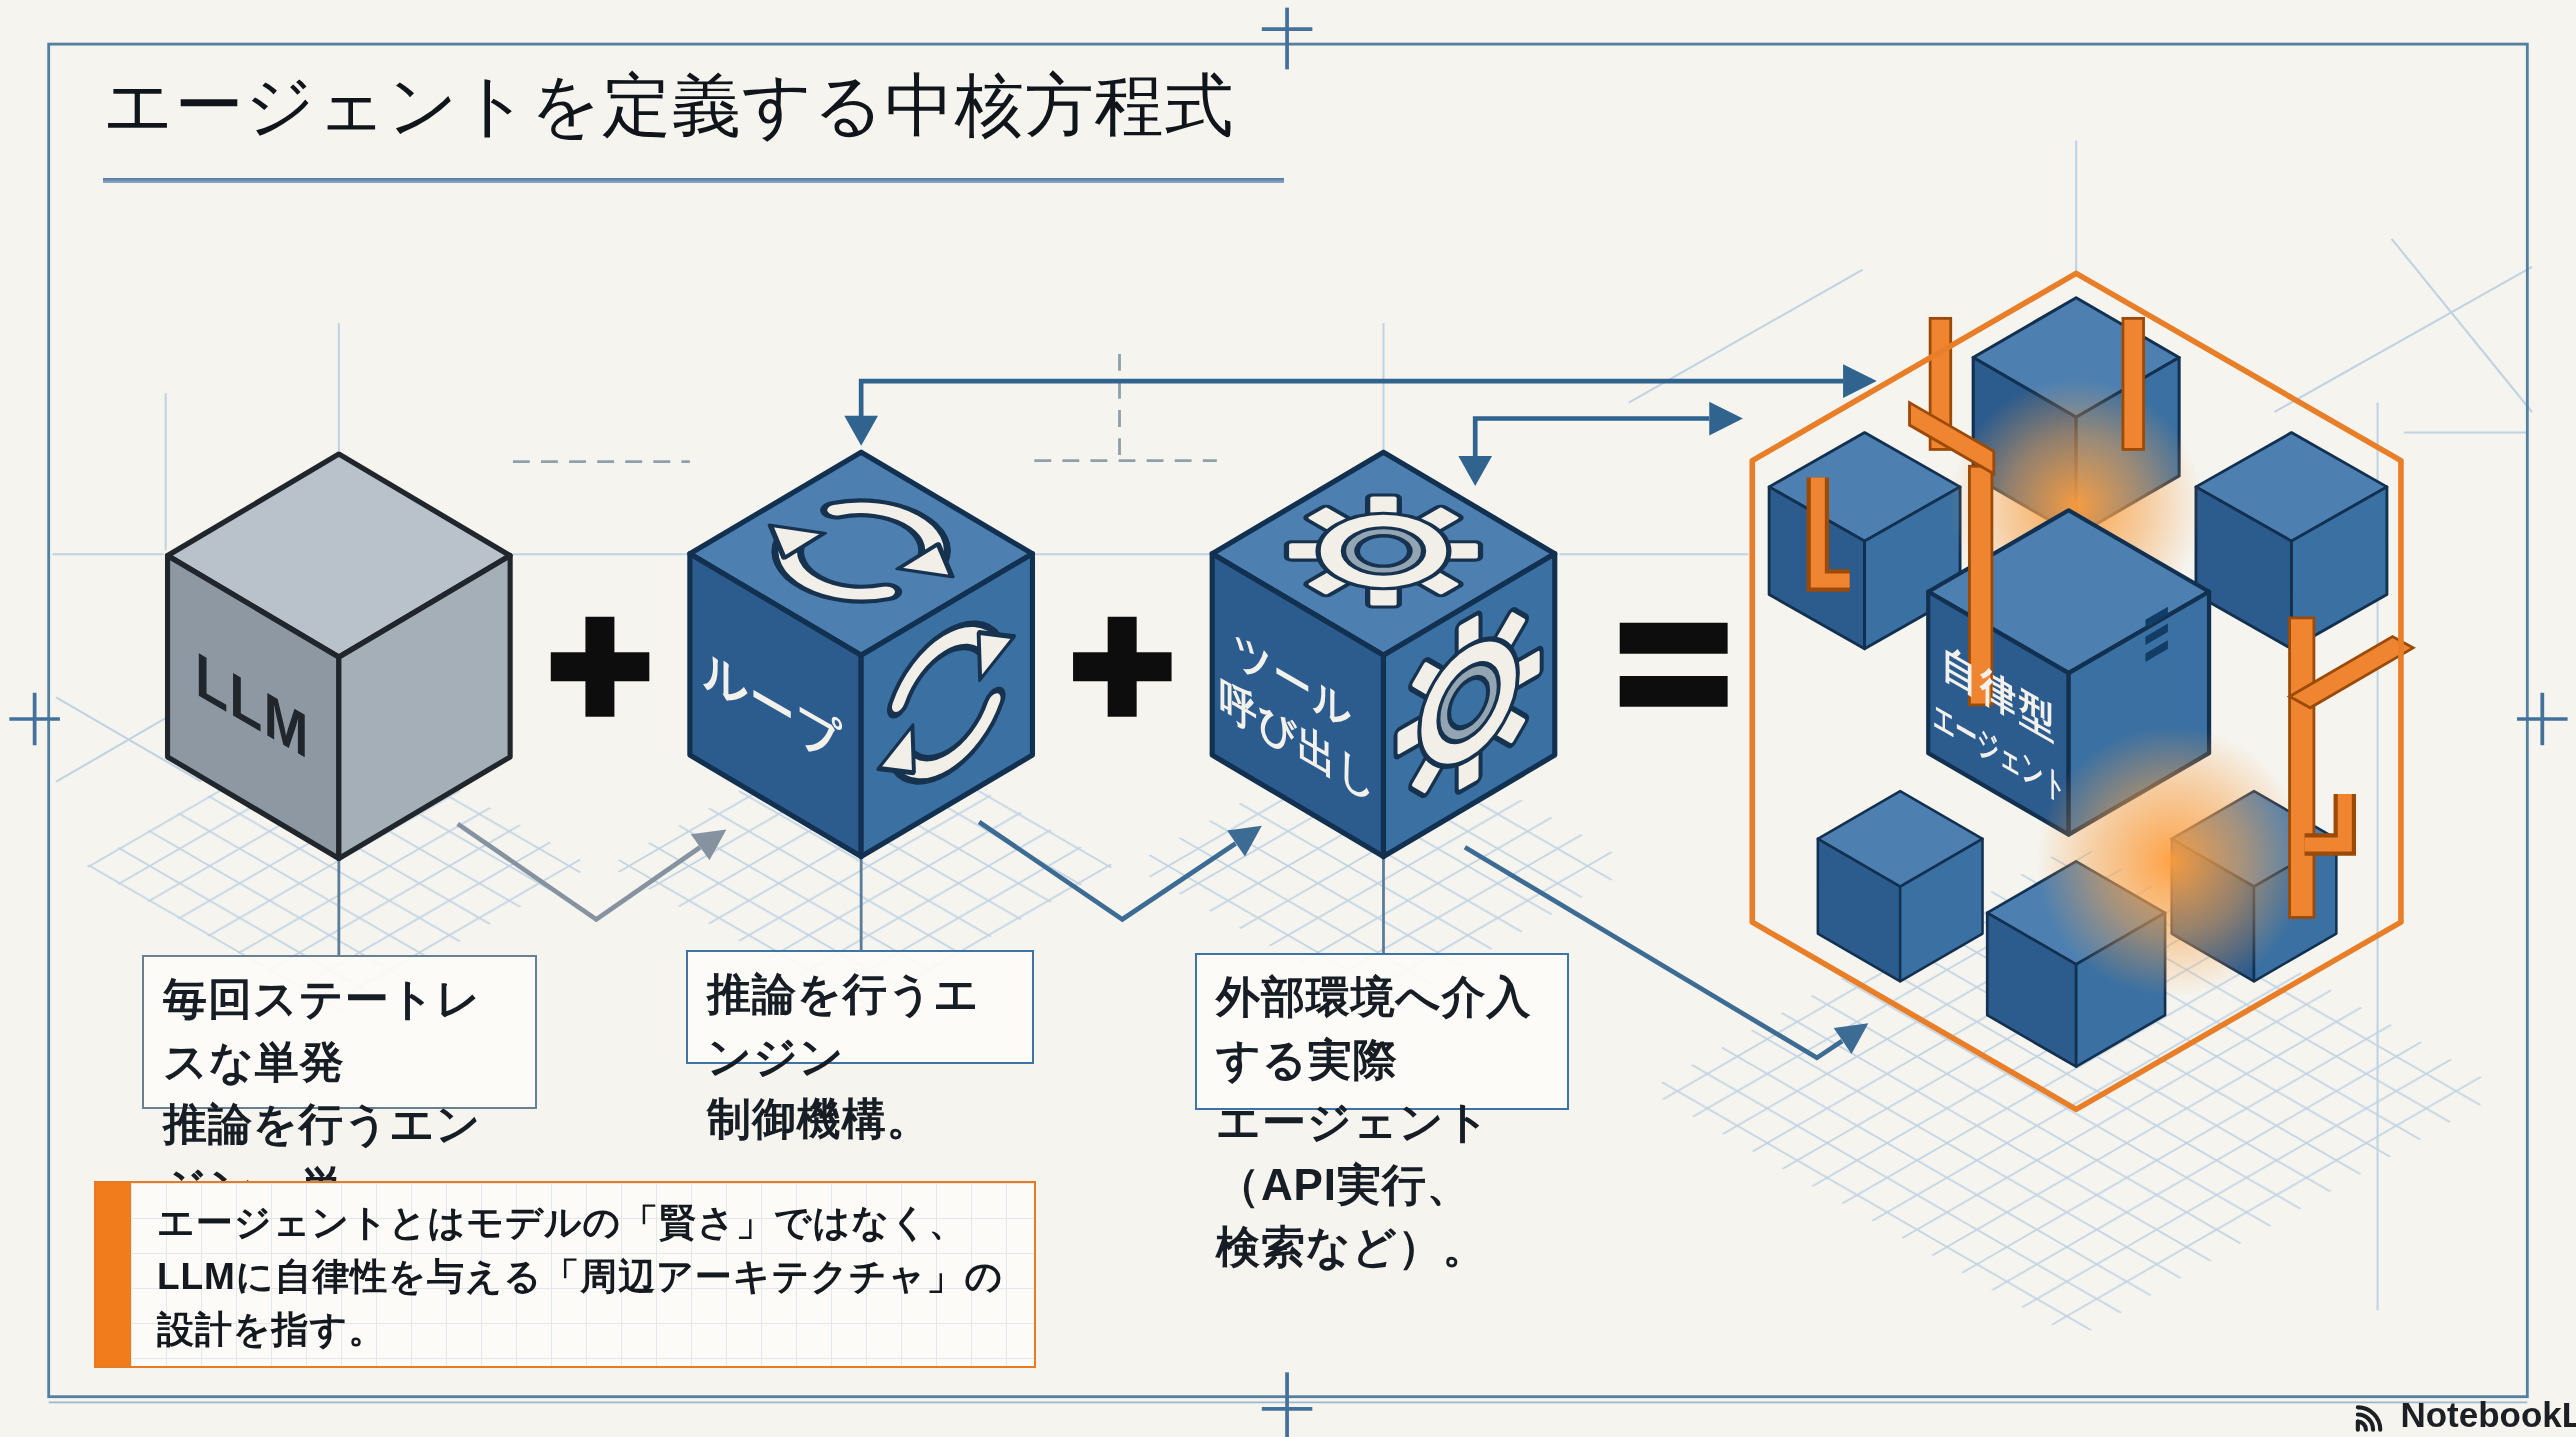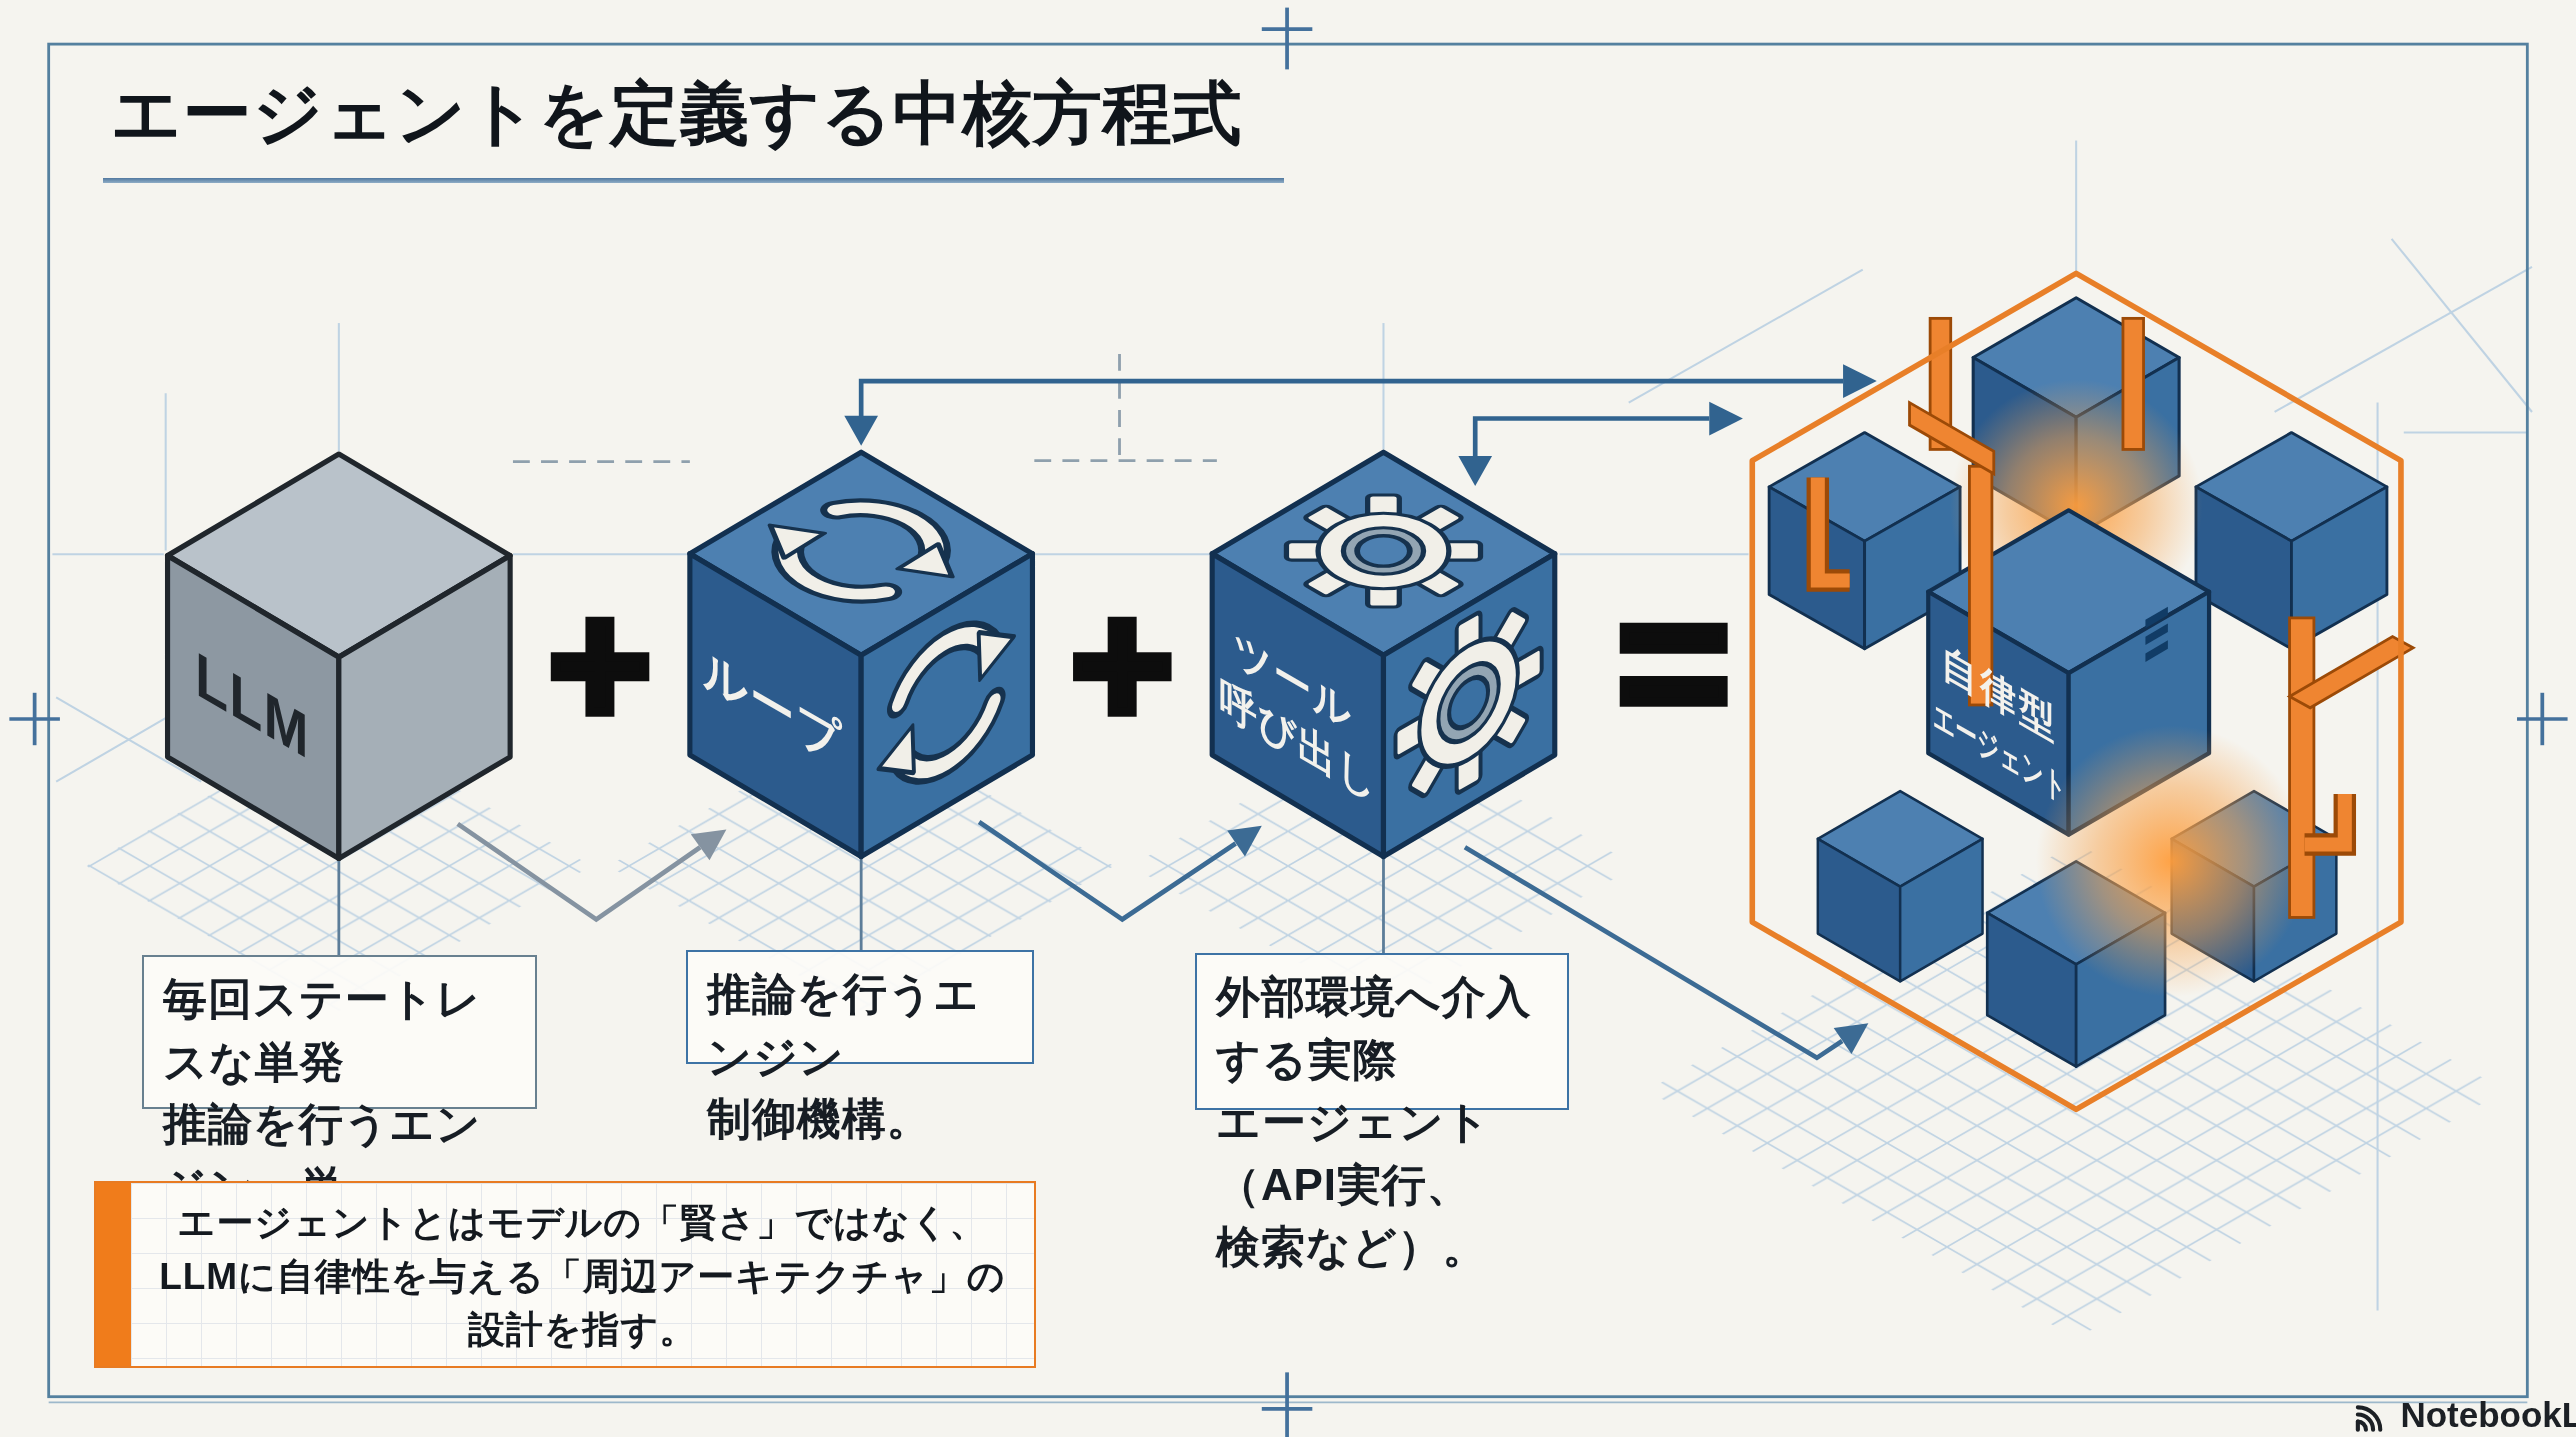--- a/index.html
+++ b/index.html
@@ -5,42 +5,41 @@
   html,body{margin:0;padding:0;}
   body{
     width:2576px;height:1438px;
     background:#f5f4ef;
     font-family:"Liberation Sans","DejaVu Sans",sans-serif;
     position:relative;overflow:hidden;
   }
   .canvas{position:absolute;inset:0;}
   svg.diagram{position:absolute;left:0;top:0;}
   .title{
-    position:absolute;left:103px;top:60px;margin:8px;
-    font-size:69px;font-weight:700;color:#10151b;letter-spacing:0.9px;
+    position:absolute;left:103px;top:60px;margin:0;
+    font-size:69px;font-weight:400;color:#10151b;letter-spacing:0.9px;
   }
   .title-underline{
     position:absolute;left:103px;top:178px;width:1181px;height:4.7px;
     background:linear-gradient(#51789f,#8fadc6);
   }
   .caption-box{
     position:absolute;box-sizing:border-box;
     background:rgba(252,251,247,.93);
     border:2.8px solid #3d73a5;
     color:#171d24;font-weight:700;font-size:44px;line-height:1.42;
     padding:11.2px 19px;white-space:pre-line;letter-spacing:0.9px;
   }
   #cap1{left:142px;top:955px;width:395px;height:154px;border-color:#68808f;}
   #cap2{left:686px;top:950px;width:348px;height:114px;}
   #cap3{left:1195px;top:953px;width:374px;height:157px;}
   .callout{
     position:absolute;left:94px;top:1181px;width:942px;height:187px;
     box-sizing:border-box;border:2.8px solid #e87b22;background:#a3a3a3;
     display:flex;
-    text-align:center;
   }
   .callout-bar{width:35px;flex:0 0 35px;background:#f07c1b;}
   .callout-text{
     flex:1;box-sizing:border-box;padding:13px 26px;
     font-size:37px;font-weight:700;line-height:1.45;color:#14191f;
     white-space:pre-line;letter-spacing:0.9px;
     background-color:#fcfbf7;
     background-image:
       linear-gradient(#e4e7eb 0.9px, transparent 0.9px),
       linear-gradient(90deg,#e4e7eb 0.9px, transparent 0.9px);

